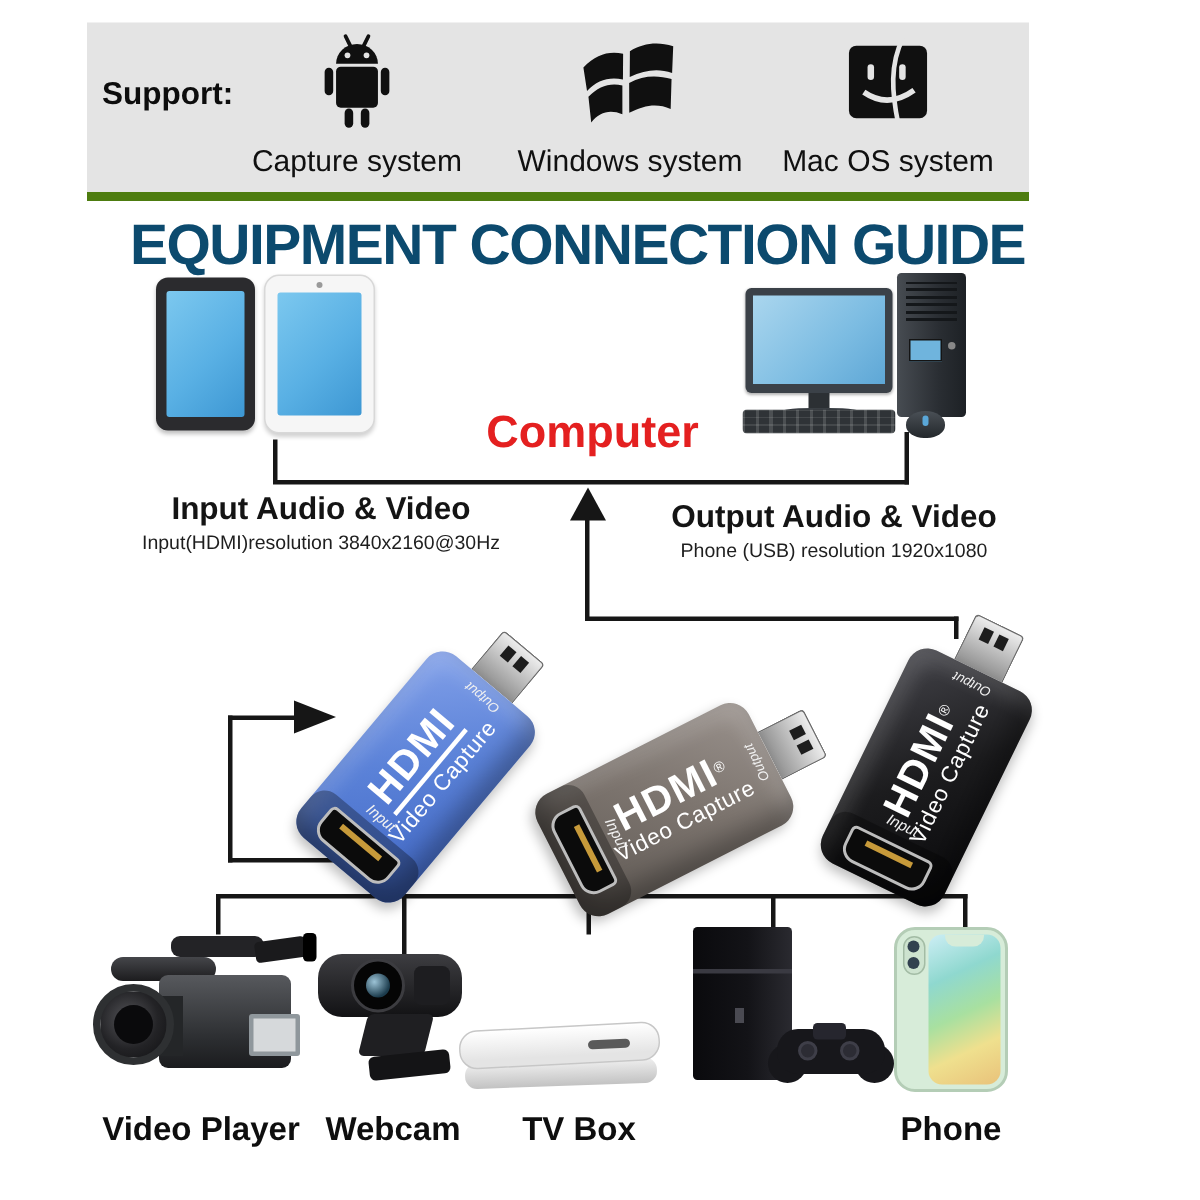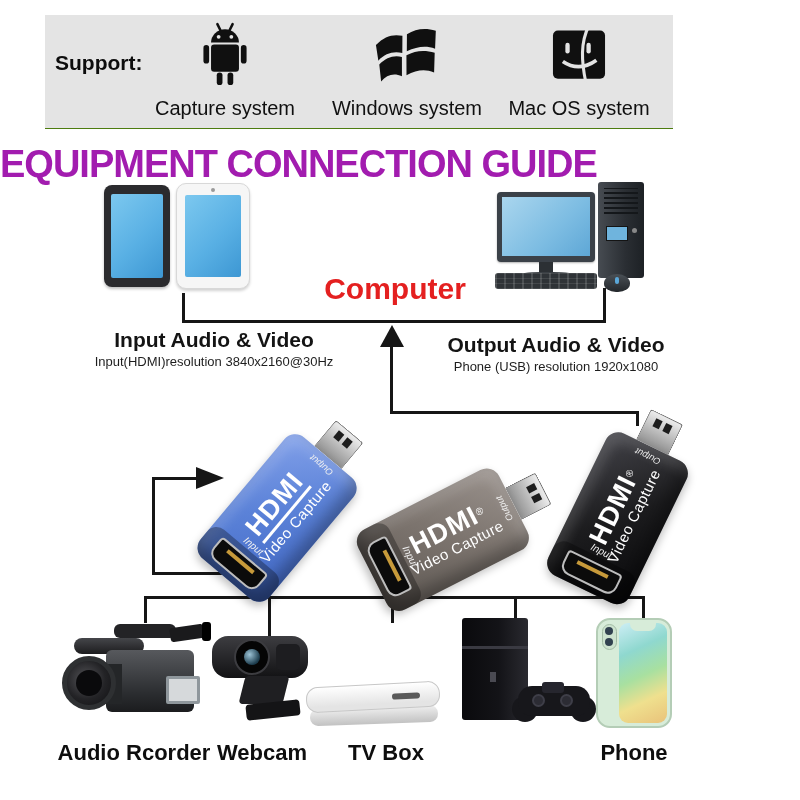--- a/index.html
+++ b/index.html
@@ -1,32 +1,32 @@
 <!DOCTYPE html>
 <html><head>
 <meta charset="utf-8">
 <style>
   html,body{margin:0;padding:0;background:#fff;}
   #canvas{position:relative;width:800px;height:800px;background:#fff;overflow:hidden;
           font-family:"Liberation Sans",sans-serif;color:#111;}
 
   
-  .support-box{position:absolute;left:45px;top:15px;width:628px;height:113px;
-               background:#e4e4e4;border-bottom:1px solid #4d7c0f;}
+  .support-box{position:absolute;left:58px;top:15px;width:628px;height:113px;
+               background:#e4e4e4;border-bottom:6px solid #4d7c0f;}
   .support-label{position:absolute;left:10px;top:36px;font-size:21px;font-weight:bold;color:#0d0d0d;}
   .platform{position:absolute;top:0;height:113px;text-align:center;}
   .platform .picon{display:block;margin:6px auto 0;}
   .platform .pname{position:absolute;left:0;right:0;bottom:8px;font-size:20px;color:#101010;}
   .plat-android{left:100px;width:160px;}
   .plat-windows{left:282px;width:160px;}
   .plat-mac{left:454px;width:160px;}
 
   
-  .guide-title{position:absolute;left:0;top:143px;width:770px;text-align:left;
-               font-size:38px;font-weight:bold;letter-spacing:-1px;color:#a21caf;}
+  .guide-title{position:absolute;left:0;top:143px;width:770px;text-align:center;
+               font-size:38px;font-weight:bold;letter-spacing:-1px;color:#0c4a6e;}
 
   
   .tablet-dark{position:absolute;left:104px;top:185px;width:66px;height:102px;background:#2b2b2e;
                border-radius:8px;box-shadow:0 2px 3px rgba(0,0,0,.25);}
   .tablet-dark .scr{position:absolute;left:7px;top:9px;right:7px;bottom:9px;
                background:linear-gradient(135deg,#7cc8ef 0%,#59b0e4 55%,#3d97d3 100%);border-radius:2px;}
   .tablet-white{position:absolute;left:176px;top:183px;width:72px;height:104px;background:#f6f6f6;
                border:1px solid #d8d8d8;border-radius:10px;box-shadow:0 2px 3px rgba(0,0,0,.18);}
   .tablet-white .scr{position:absolute;left:8px;top:11px;right:8px;bottom:11px;
                background:linear-gradient(135deg,#7cc8ef 0%,#59b0e4 55%,#3d97d3 100%);border-radius:2px;}
@@ -389,18 +389,18 @@
   <div class="src iphone">
     <div class="frame"></div>
     <div class="scr">
         <div class="notch"></div>
       </div>
     <div class="cams"></div>
     <div class="cam1"></div>
     <div class="cam2"></div>
   </div>
 
-  <div class="src-label lbl-recorder">Audio Rcorder</div>
+  <div class="src-label lbl-recorder">Video Player</div>
   <div class="src-label lbl-webcam">Webcam</div>
   <div class="src-label lbl-tvbox">TV Box</div>
   <div class="src-label lbl-phone">Phone</div>
 
 </div>
 
 </body></html>

